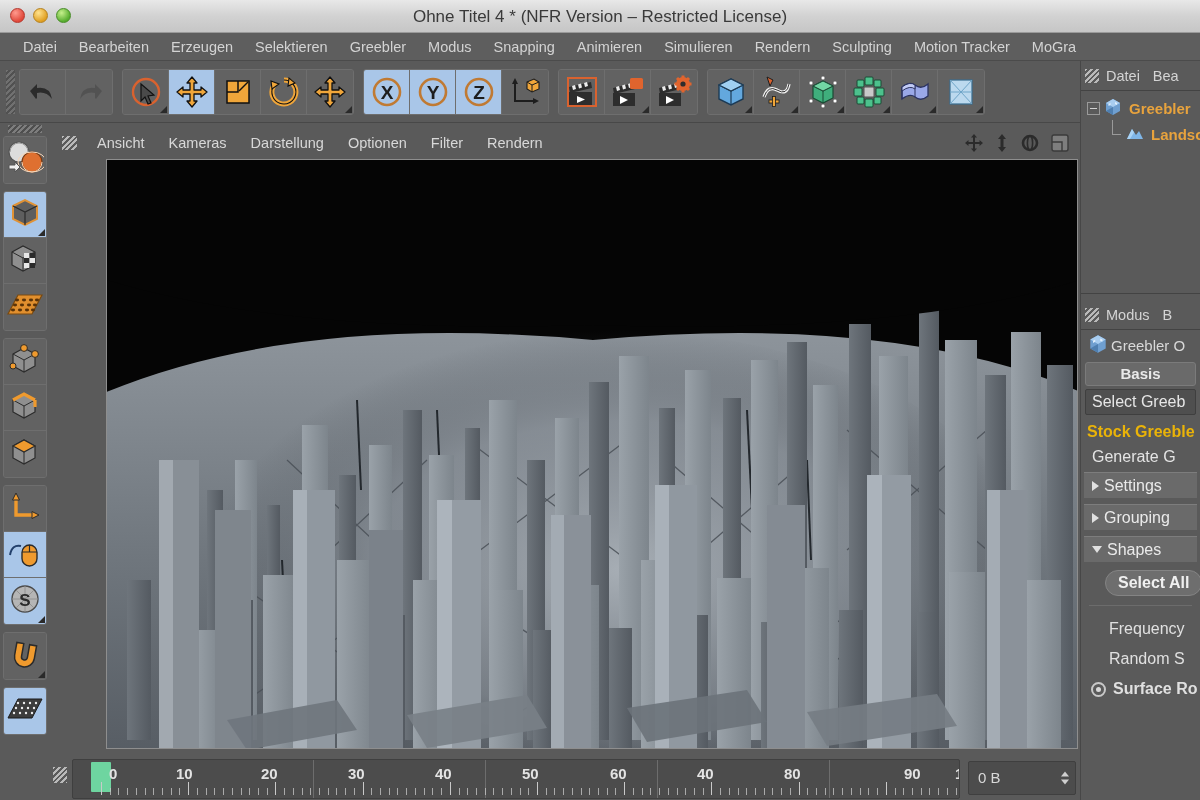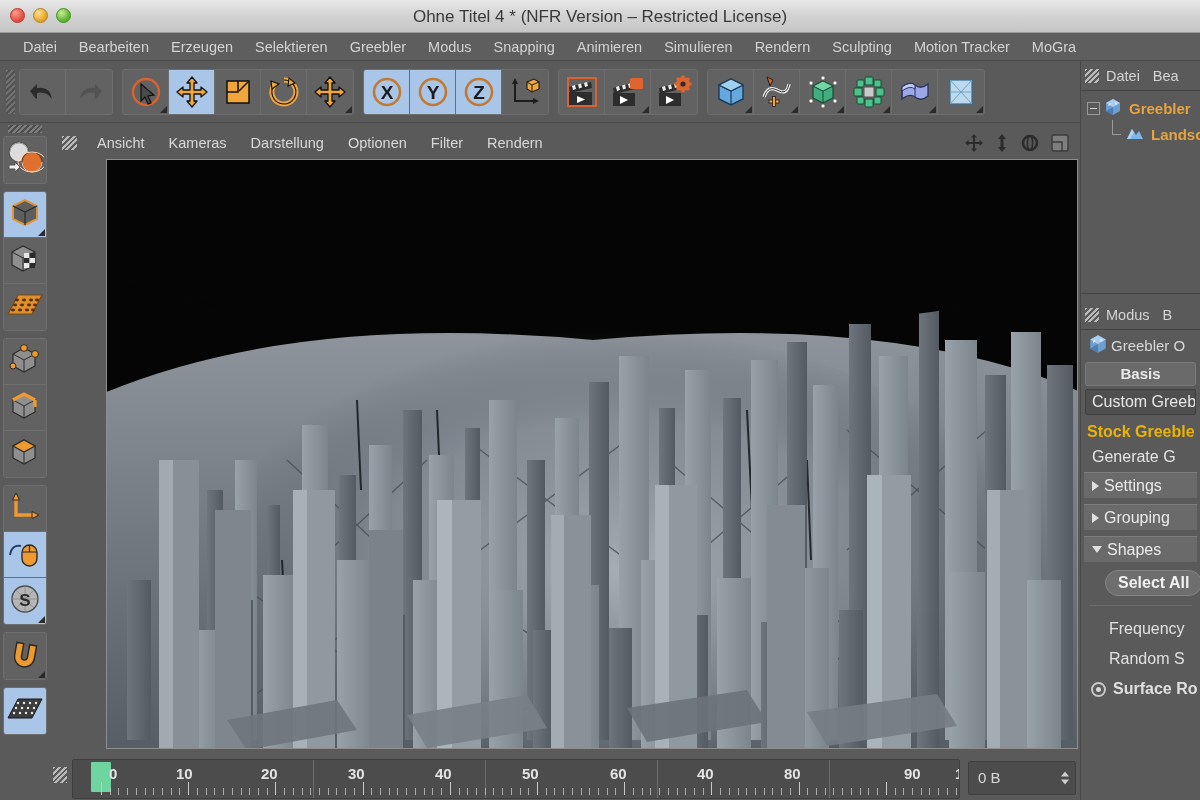--- a/index.html
+++ b/index.html
@@ -1020,21 +1020,21 @@
             <path d="M5.5 7 l2 -1 l0 2 l-2 1 Z M12 5 l2 1 l0 2 l-2 -1 Z" fill="#dfeefc"></path>
           </svg>
         </span>
         <span>Greebler O</span>
       </div>
 
       <div class="attr-tabrow">
         <div class="tab-btn">Basis</div>
       </div>
 
-      <div class="wide-field">Custom Greeb</div>
+      <div class="wide-field">Select Greeb</div>
 
       <div class="sec-title">Stock Greeble</div>
       <div class="sub-label">Generate G</div>
 
       <div class="group-bar">
         <span class="tri right"></span>
         <span>Settings</span>
       </div>
 
       <div class="group-bar">

